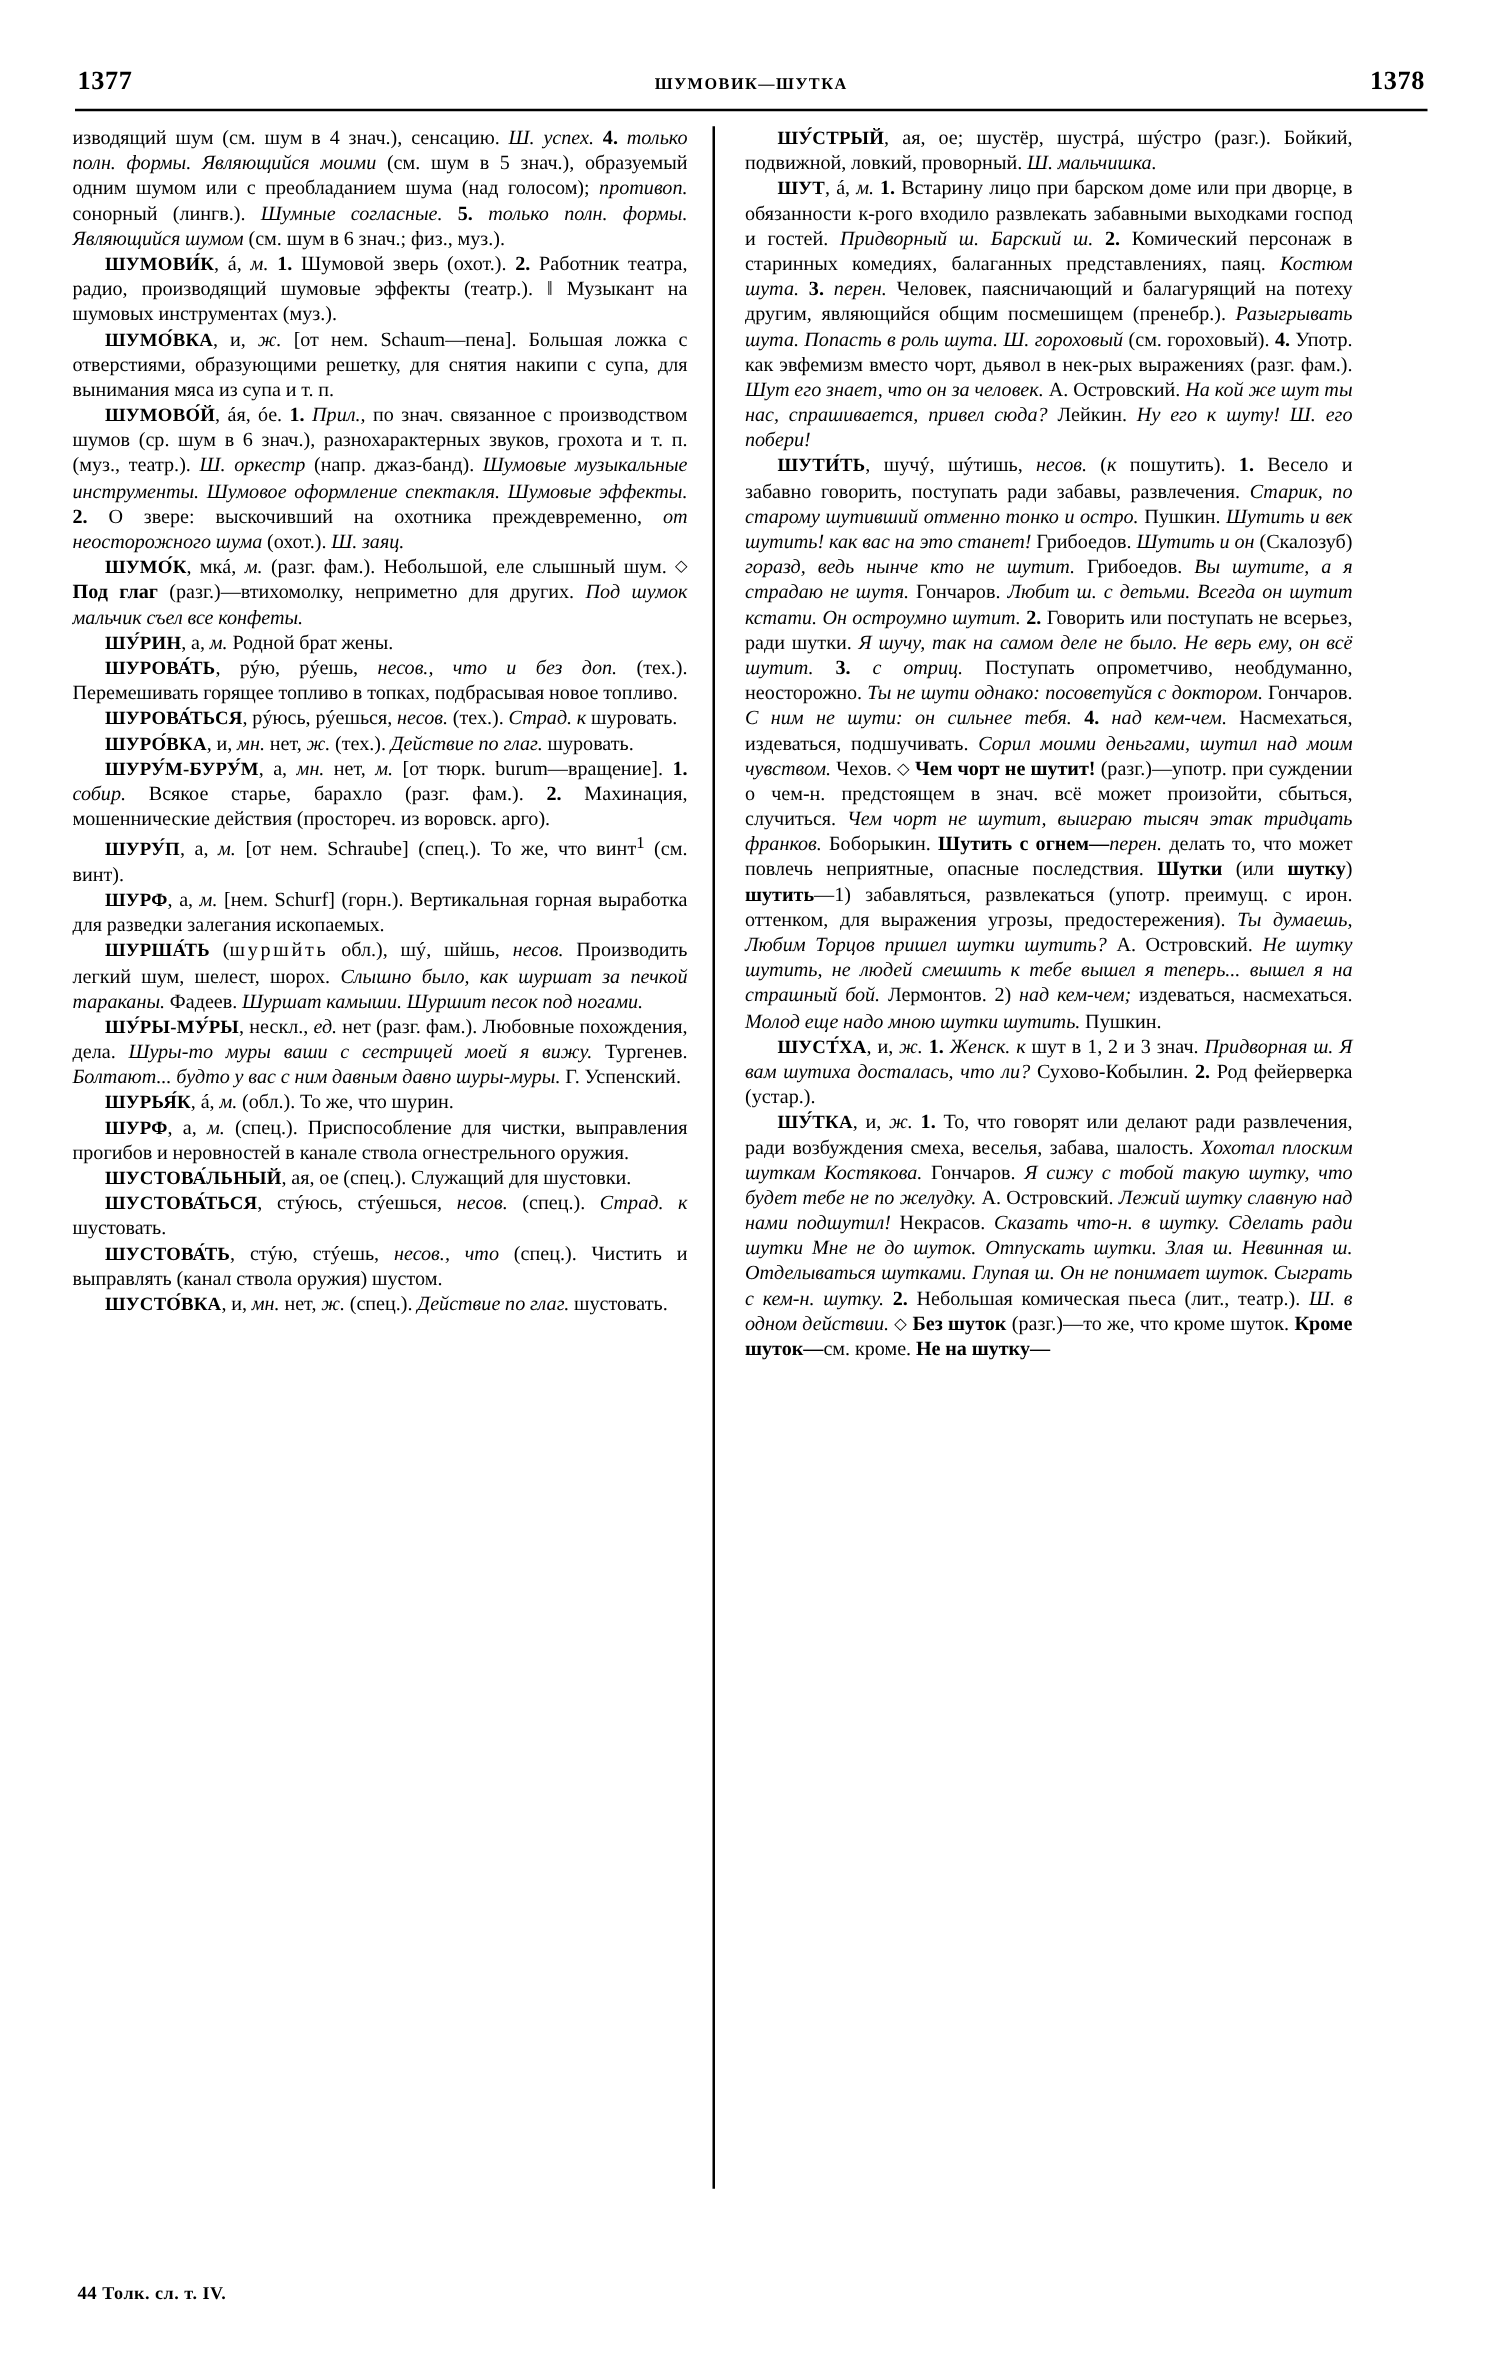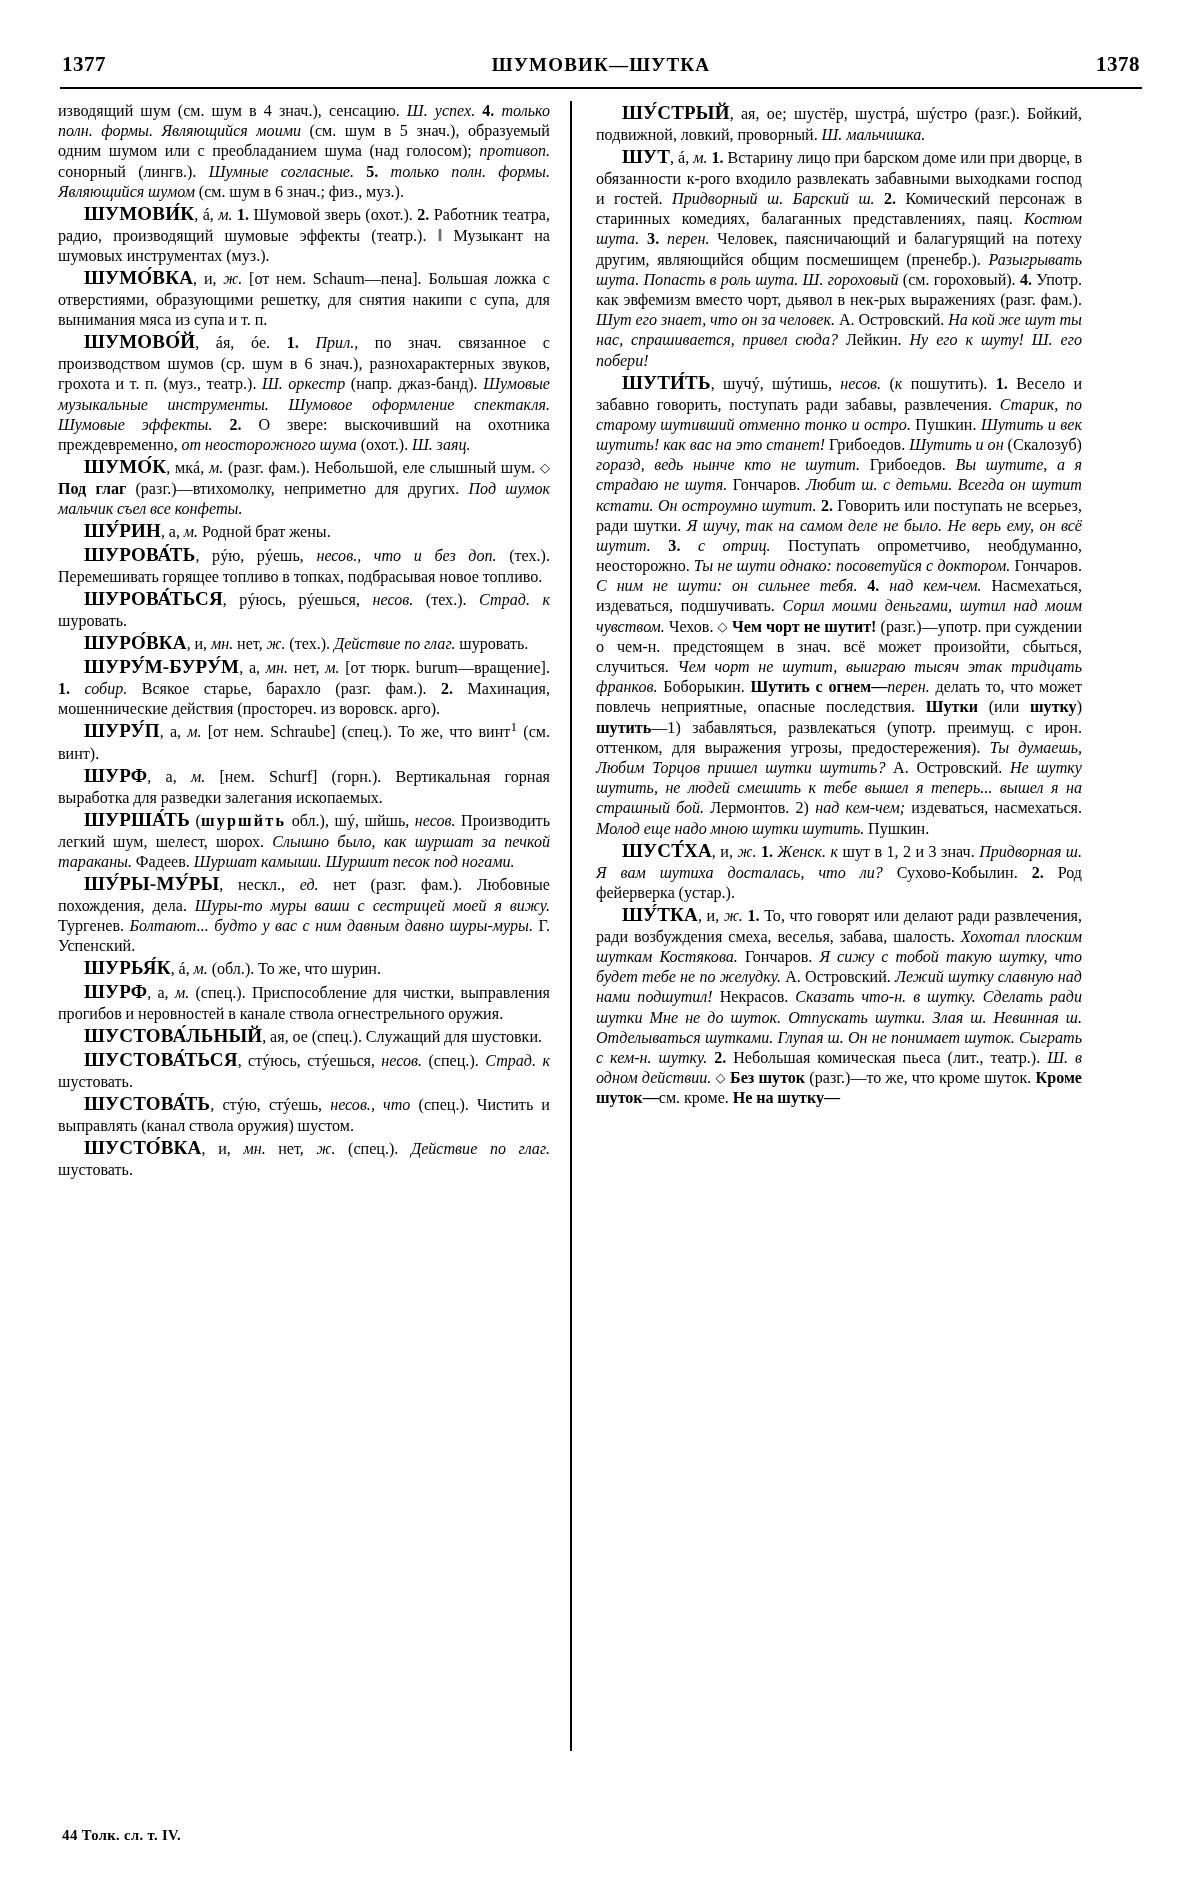--- a/index.html
+++ b/index.html
@@ -31,21 +31,21 @@
     font-size: 21px;
     letter-spacing: 0.5px;
     padding: 0 4px;
     margin-bottom: 10px;
   }
   .runhead .folio {
     font-size: 21px;
     font-weight: bold;
   }
   .runhead .headword {
-    font-size: 19px;
+    font-size: 13px;
     font-weight: bold;
     letter-spacing: 1.2px;
   }
   .rule {
     border-top: 2px solid #000;
     margin: 0 2px 12px 2px;
   }
   
   .columns {
     display: flex;
@@ -65,24 +65,24 @@
     text-indent: 26px;
     margin: 0;
     hyphens: manual;
     word-spacing: -0.2px;
   }
   .entry.cont { text-indent: 0; }
   b { font-weight: bold; }
   i { font-style: italic; }
   .hw {
     font-weight: bold;
-    font-size: 19px;
+    font-size: 15px;
     letter-spacing: 0.2px;
   }
-  .sp { letter-spacing: 2.2px; font-weight: bold; }
+  .sp { letter-spacing: 2.2px; font-weight: normal; }
   .lozenge { font-size: 13px; vertical-align: 1px; }
   
   .footer {
     position: absolute;
     left: 62px;
     bottom: 56px;
     font-size: 14.5px;
     font-weight: bold;
     letter-spacing: 0.4px;
   }

